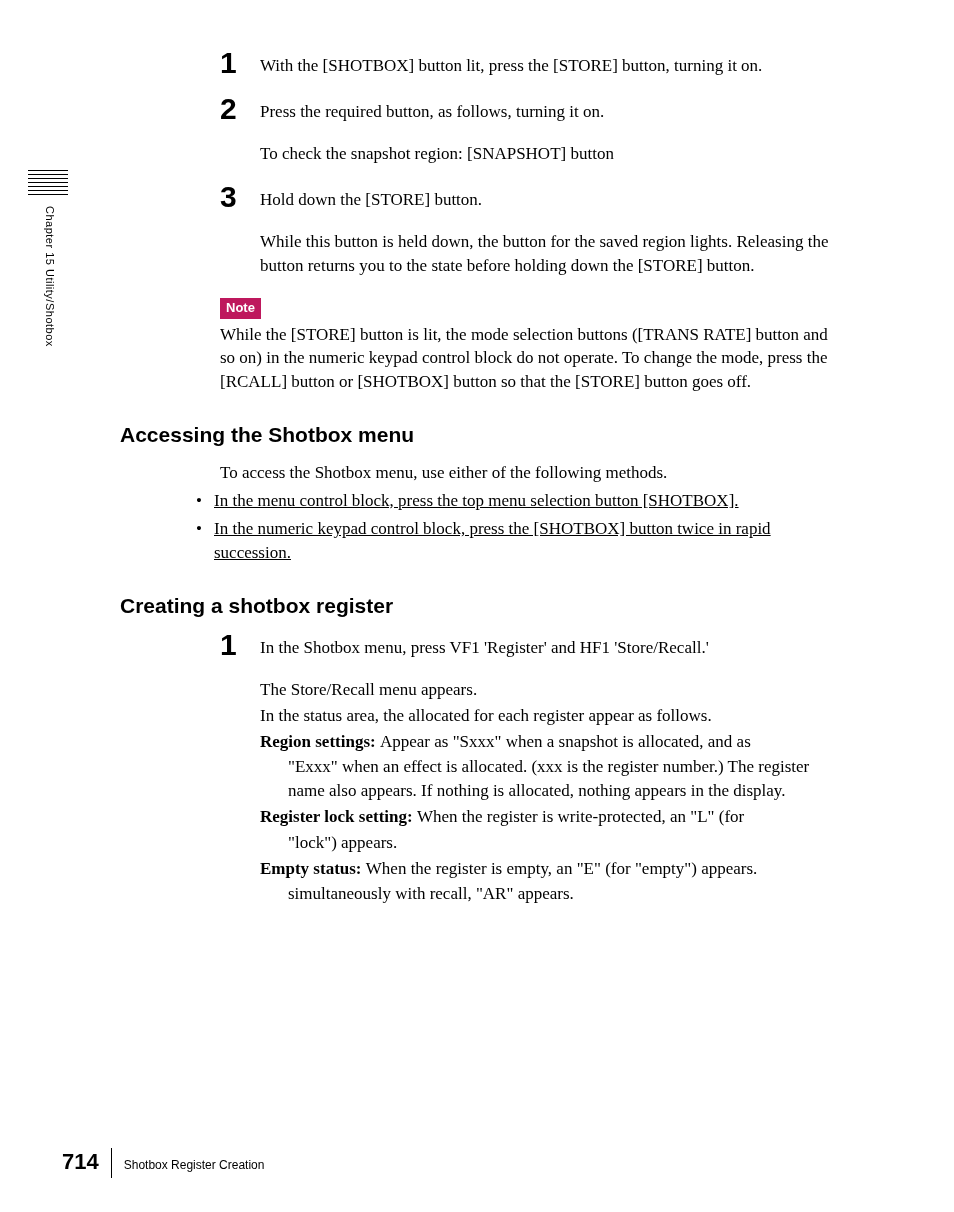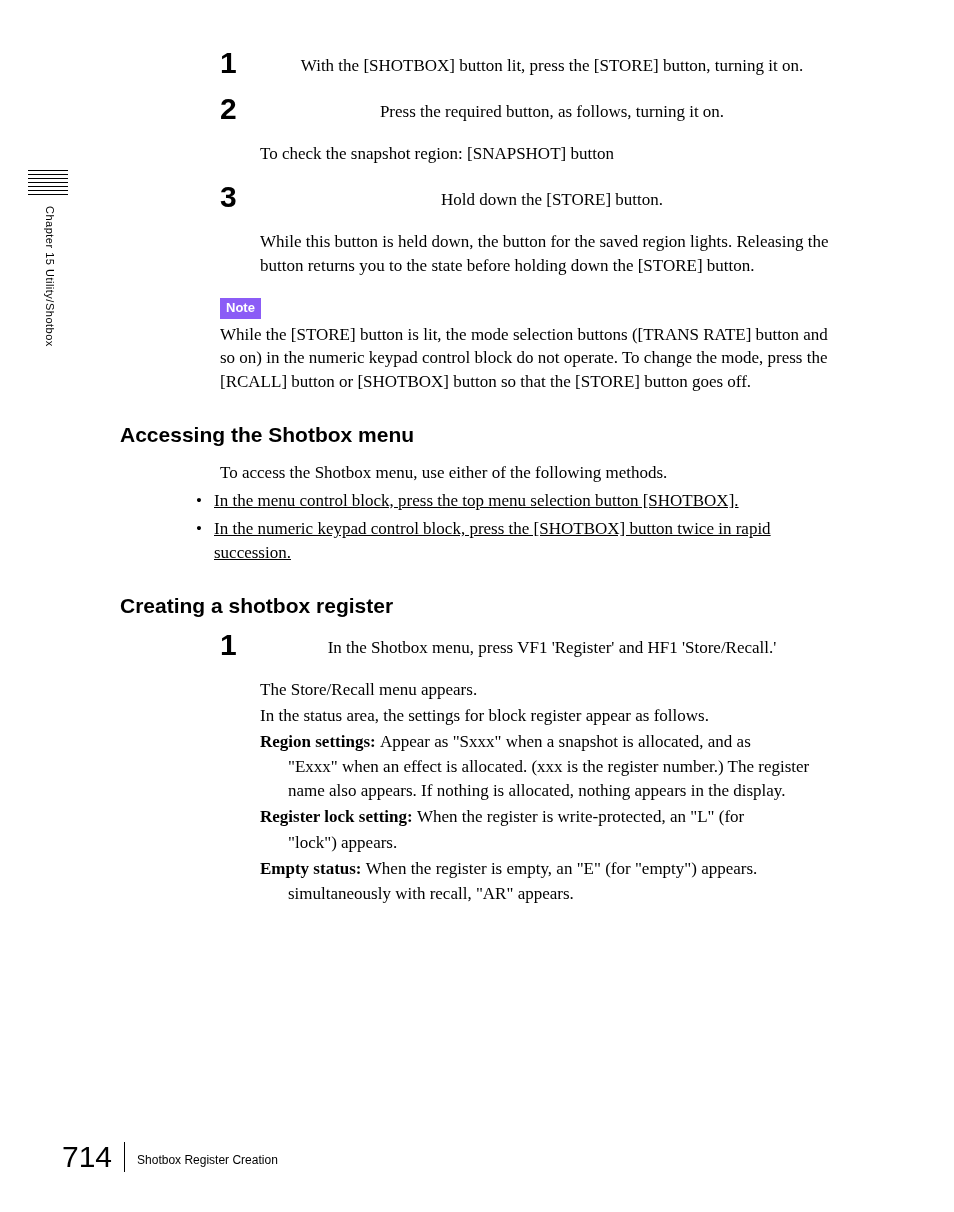--- a/index.html
+++ b/index.html
@@ -53,34 +53,33 @@
     font-size: 30px;
     font-weight: bold;
     width: 40px;
     flex-shrink: 0;
     line-height: 1;
     margin-top: -2px;
   }
   .step-body {
     flex: 1;
     padding-top: 4px;
-    text-align: center;
   }
   .sub-block {
     margin-left: 140px;
     margin-bottom: 18px;
   }
   .sub-block-full {
     margin-left: 100px;
     margin-bottom: 18px;
   }
   .bold { font-weight: normal; }
   .note-label {
     display: inline-block;
-    background: #8b5cf6;
+    background: #be185d;
     color: #fff;
     font-family: Arial, Helvetica, sans-serif;
     font-size: 13px;
     font-weight: bold;
     padding: 1px 6px;
     margin-bottom: 4px;
   }
   .h1 {
     font-family: Arial, Helvetica, sans-serif;
     font-size: 27px;
@@ -120,22 +119,22 @@
   }
   .footer {
     position: absolute;
     bottom: 34px;
     left: 62px;
     display: flex;
     align-items: center;
     font-family: Arial, Helvetica, sans-serif;
   }
   .footer .pnum {
-    font-size: 30px;
-    font-weight: normal;
+    font-size: 22px;
+    font-weight: bold;
     padding-right: 12px;
   }
   .footer .divider {
     width: 1px;
     height: 30px;
     background: #000;
     margin-right: 12px;
   }
   .footer .ftitle {
     font-size: 12px;
@@ -195,21 +194,21 @@
   <div class="bullet"><span class="dot">•&nbsp;</span><span>In the numeric keypad control block, press the [SHOTBOX] button twice in rapid succession.</span></div>
 
   <div class="h2">Creating a shotbox register</div>
 
   <div class="step">
     <div class="step-num">1</div>
     <div class="step-body">In the Shotbox menu, press VF1 'Register' and HF1 'Store/Recall.'</div>
   </div>
 
   <div class="sub-block" style="margin-bottom:2px">The Store/Recall menu appears.</div>
-  <div class="sub-block" style="margin-bottom:2px">In the status area, the settings for block register appear as follows.</div>
+  <div class="sub-block" style="margin-bottom:2px">In the status area, the allocated for each register appear as follows.</div>
 
   <div class="def">
     <span class="label">Region settings: </span><span>Appear as "Sxxx" when a snapshot is allocated, and as</span>
   </div>
   <div class="def-cont">"Exxx" when an effect is allocated. (xxx is the register number.) The register name also appears. If nothing is allocated, nothing appears in the display.</div>
 
   <div class="def">
     <span class="label">Register lock setting: </span><span>When the register is write-protected, an "L" (for</span>
   </div>
   <div class="def-cont">"lock") appears.</div>

